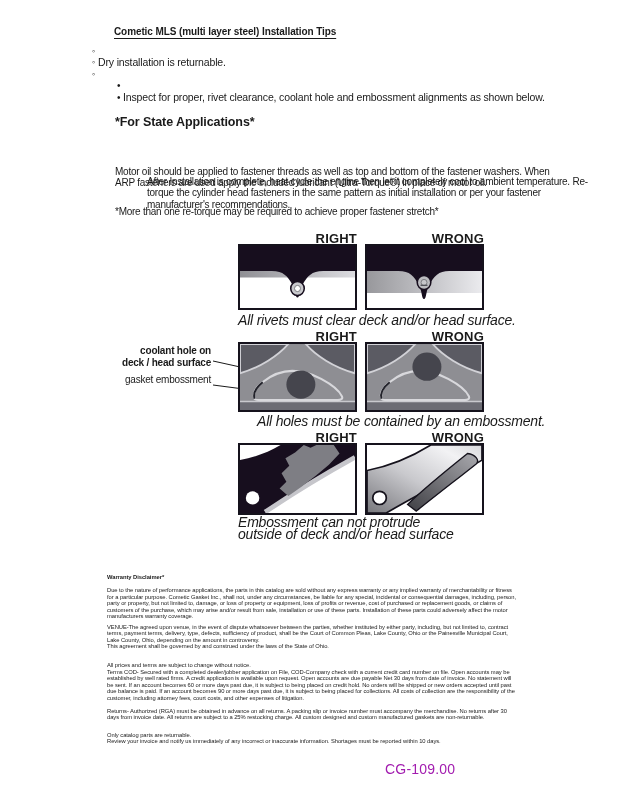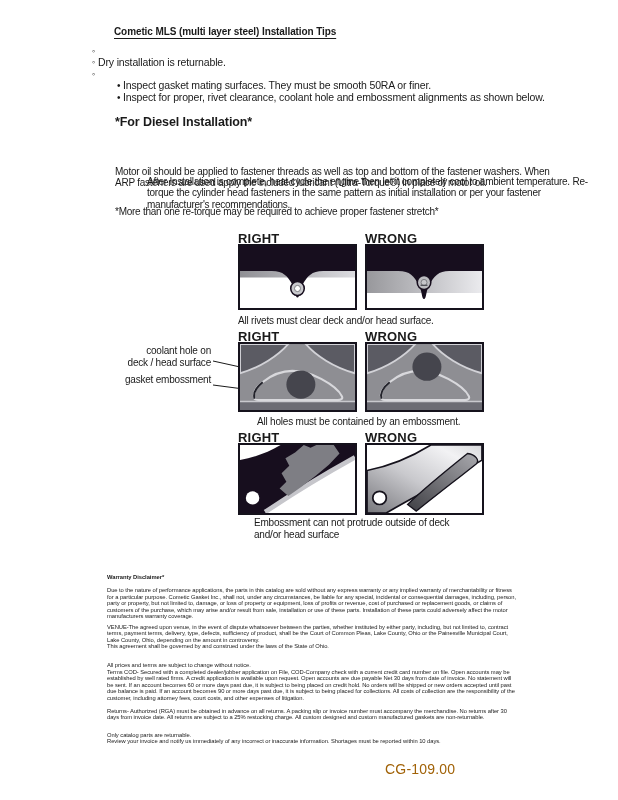--- a/index.html
+++ b/index.html
@@ -24,62 +24,61 @@
   .bullet-row.sub { padding-left:25px; }
   .bullet-row.sub .marker { width:6px; font-size:10px; }
 
   .diesel-heading { left:115px; top:115px; font-size:12.5px; font-weight:bold; letter-spacing:-0.1px; }
   .para { left:115px; width:443px; font-size:10px; line-height:11.3px; letter-spacing:-0.25px; }
   .para.p1 { top:134px;margin-top:32px; }
   .para.p2 { top:176px;margin-left:32px; }
   .para.p3 { top:206px; }
 
   
-  .rw-label { width:119px; text-align:left; font-size:13px; font-weight:bold; letter-spacing:0.2px; }
+  .rw-label { width:119px; text-align:right; font-size:13px; font-weight:bold; letter-spacing:0.2px; }
   .panel {
     width:119px; border:2px solid #15121c; background:#fff;
   }
   .panel svg { display:block; width:100%; height:100%; }
   .row1 { height:66px; } .row2 { height:70px; } .row3 { height:72px; }
-  .caption { font-size:10px; line-height:11.5px; letter-spacing:-0.2px; }
+  .caption { font-size:14px; line-height:11.5px; letter-spacing:-0.2px;font-style:italic; }
 
   .callout { font-size:10px; line-height:11.5px; letter-spacing:-0.2px; text-align:right; width:111px; left:100px; }
 
   
   .fine { left:107px; width:412px; font-size:5.8px; line-height:6.5px; letter-spacing:-0.05px; color:#1b1b1b; }
   .fine.bold { font-weight:bold; }
-  .page-code { left:385px; top:761px; font-size:14px; letter-spacing:0.2px; color:#a16207; }
+  .page-code { left:385px; top:761px; font-size:14px; letter-spacing:0.2px; color:#a21caf; }
 </style>
 </head>
 <body>
 
 <div class="abs doc-title">Cometic MLS (multi layer steel) Installation Tips</div>
 
 <div class="abs bullets">
   <div class="bullet-row">
     <span class="marker">◦</span>
   </div>
   <div class="bullet-row">
     <span class="marker">◦</span>
     <span>Dry installation is returnable.</span>
   </div>
   <div class="bullet-row">
     <span class="marker">◦</span>
   </div>
   <div class="bullet-row sub">
     <span class="marker">•</span>
-    <span>Inspect gasket mating surfaces.  They must be smooth 50RA or finer.</span>
   </div>
   <div class="bullet-row sub">
     <span class="marker">•</span>
     <span>Inspect for proper, rivet clearance, coolant hole and embossment alignments as shown below.</span>
   </div>
 </div>
 
-<div class="abs diesel-heading">*For Diesel Installation*</div>
+<div class="abs diesel-heading">*For State Applications*</div>
 <div class="abs para p1">Motor oil should be applied to fastener threads as well as top and bottom of the fastener washers. When ARP fasteners are used apply the included lubricant (Ultra-Torque®) in place of motor oil.</div>
 <div class="abs para p2">After Installation is complete, heat cycle the engine then let it completely cool to ambient temperature. Re-torque the cylinder head fasteners in the same pattern as initial installation or per your fastener manufacturer's recommendations.</div>
 <div class="abs para p3">*More than one re-torque may be required to achieve proper fastener stretch*</div>
 
 <div class="abs rw-label" style="left:238px; top:231px;">RIGHT</div>
 <div class="abs rw-label" style="left:365px; top:231px;">WRONG</div>
 
 <div class="abs panel row1" style="left:238px; top:244px;">
   <svg viewBox="0 0 119 62" preserveAspectRatio="none">
     <defs>
@@ -113,21 +112,21 @@
     <circle cx="59" cy="36.5" r="3.1" fill="#c6c6ca" stroke="#7a7a80" stroke-width="1"></circle>
     <line x1="55.4" y1="39.3" x2="62.6" y2="39.3" stroke="#4a4a52" stroke-width="1.2"></line>
   </svg>
 </div>
 
 <div class="abs caption" style="left:238px; top:315px;">All rivets must clear deck and/or head surface.</div>
 
 <div class="abs rw-label" style="left:238px; top:329px;">RIGHT</div>
 <div class="abs rw-label" style="left:365px; top:329px;">WRONG</div>
 
-<div class="abs callout" style="top:345px;">
+<div class="abs callout" style="top:345px;font-weight:bold;">
   <div>coolant hole on</div>
   <div>deck / head surface</div>
 </div>
 <div class="abs callout" style="top:374px;">gasket embossment</div>
 
 <svg class="abs" style="left:205px; top:355px;" width="100" height="42">
   <line x1="8" y1="6" x2="85" y2="23" stroke="#1a1a1a" stroke-width="1"></line>
   <line x1="8" y1="30" x2="54" y2="36" stroke="#1a1a1a" stroke-width="1"></line>
 </svg>
 
@@ -186,21 +185,21 @@
           <stop offset="1" stop-color="#a9a9ae"></stop>
       </linearGradient>
     </defs>
     <rect width="119" height="72" fill="#ffffff"></rect>
     <path d="M0,27 C20,23 44,14 66,0 L119,0 V16 C88,34 48,55 20,72 L0,72 Z" fill="url(#band3)" stroke="#15121c" stroke-width="1.8"></path>
     <path d="M104,9 C82,27 58,47 42,63 L51,70 C68,56 92,37 113,20 C117,16 112,10 104,9 Z" fill="url(#stripe3)" stroke="#15121c" stroke-width="1.4"></path>
     <circle cx="13" cy="56" r="7" fill="#ffffff" stroke="#15121c" stroke-width="1.8"></circle>
   </svg>
 </div>
 
-<div class="abs caption" style="left:254px; top:517px; width:218px;">Embossment can not protrude outside of deck and/or head surface</div>
+<div class="abs caption" style="left:238px; top:517px; width:218px;">Embossment can not protrude outside of deck and/or head surface</div>
 
 <div class="abs fine bold" style="top:574px;">Warranty Disclaimer*</div>
 <div class="abs fine" style="top:587px;">Due to the nature of performance applications, the parts in this catalog are sold without any express warranty or any implied warranty of merchantability or fitness for a particular purpose.  Cometic Gasket Inc., shall not, under any circumstances, be liable for any special, incidental or consequential damages, including, person, party or property, but not limited to, damage, or loss of property or equipment, loss of profits or revenue, cost of purchased or replacement goods, or claims of customers of the purchase, which may arise and/or result from sale, installation or use of these parts.  Installation of these parts could adversely affect the motor manufacturers warranty coverage.</div>
 <div class="abs fine" style="top:623.5px;">VENUE-The agreed upon venue, in the event of dispute whatsoever between the parties, whether instituted by either party, including, but not limited to, contract terms, payment terms, delivery, type, defects, sufficiency of product, shall be the Court of Common Pleas, Lake County, Ohio or the Painesville Municipal Court, Lake County, Ohio, depending on the amount in controversy.</div>
 <div class="abs fine" style="top:643px;">This agreement shall be governed by and construed under the laws of the State of Ohio.</div>
 <div class="abs fine" style="top:661.5px;">All prices and terms are subject to change without notice.</div>
 <div class="abs fine" style="top:668.5px;">Terms COD- Secured with a completed dealer/jobber application on File, COD-Company check with a current credit card number on file.  Open accounts may be established by well rated firms.  A credit application is available upon request.  Open accounts are due payable Net 30 days from date of invoice.  No statement will be sent.  If an account becomes 60 or more days past due, it is subject to being placed on credit hold.  No orders will be shipped or new orders accepted until past due balance is paid.  If an account becomes 90 or more days past due, it is subject to being placed for collections.  All costs of collection are the responsibility of the customer, including attorney fees, court costs, and other expenses of litigation.</div>
 <div class="abs fine" style="top:707.5px;">Returns- Authorized (RGA) must be obtained in advance on all returns.  A packing slip or invoice number must accompany the merchandise.  No returns after 30 days from invoice date.  All returns are subject to a 25% restocking charge.  All custom designed and custom manufactured gaskets are non-returnable.</div>
 <div class="abs fine" style="top:731.5px;">Only catalog parts are returnable.</div>
 <div class="abs fine" style="top:738px;">Review your invoice and notify us immediately of any incorrect or inaccurate information.  Shortages must be reported within 10 days.</div>

